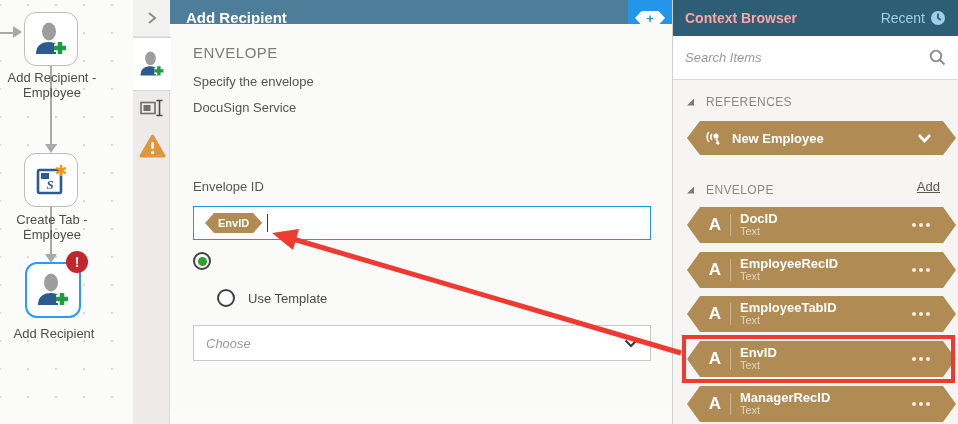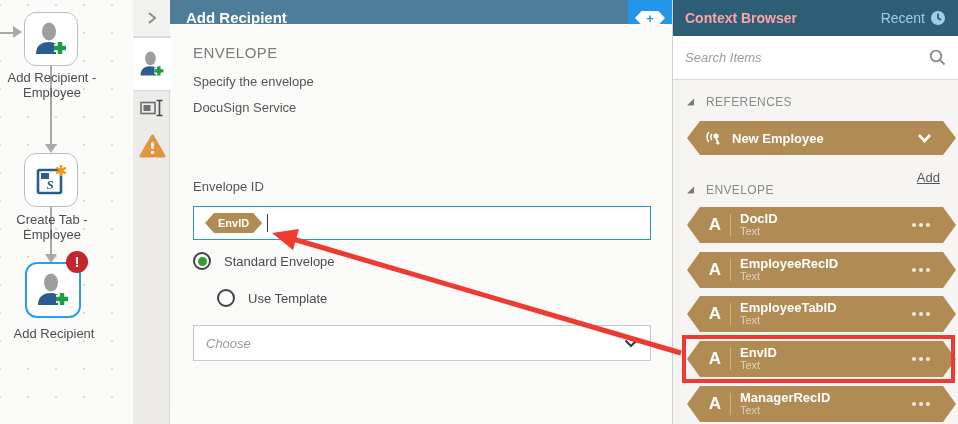--- a/index.html
+++ b/index.html
@@ -175,21 +175,20 @@
 
   <div class="env-input">
     <span class="gold-tag">EnvID</span>
     <span class="caret"></span>
   </div>
 
   <div class="radio-row" style="top:228px;">
     <span class="radio">
         <span class="dot"></span>
       </span>
-    <span class="radio-label">Standard Envelope</span>
   </div>
   <div class="radio-row" style="top:265px;padding-left:24px;">
     <span class="radio"></span>
     <span class="radio-label">Use Template</span>
   </div>
 
   <div class="select" style="top:301px;">
     <span class="placeholder">Choose</span>
     <svg class="chev" width="14" height="9" viewBox="0 0 14 9">
       <polyline points="1.5,1.5 7,7 12.5,1.5" fill="none" stroke="#3c3c3c" stroke-width="2.2"></polyline>
@@ -234,21 +233,21 @@
     <span class="ref-label">New Employee</span>
     <svg class="ref-chev" width="15" height="10" viewBox="0 0 15 10">
       <polyline points="2,2 7.5,8 13,2" fill="none" stroke="#fff" stroke-width="2.6"></polyline>
     </svg>
   </div>
 
   <div class="sec-head" style="left:14px; top:183px;">
     <span class="tri"></span>
     <span>ENVELOPE</span>
   </div>
-  <a class="add-link" style="right:18px; top:170px;">Add</a>
+  <a class="add-link" style="right:18px; top:179px;">Add</a>
 
   <div class="chip var" style="top:207px;">
     <span class="a-glyph">A</span>
       <span class="vdiv"></span>
     <span class="stack">
       <span class="nm">DocID</span>
       <span class="tp">Text</span>
     </span>
     <span class="dots">
         <i></i>

